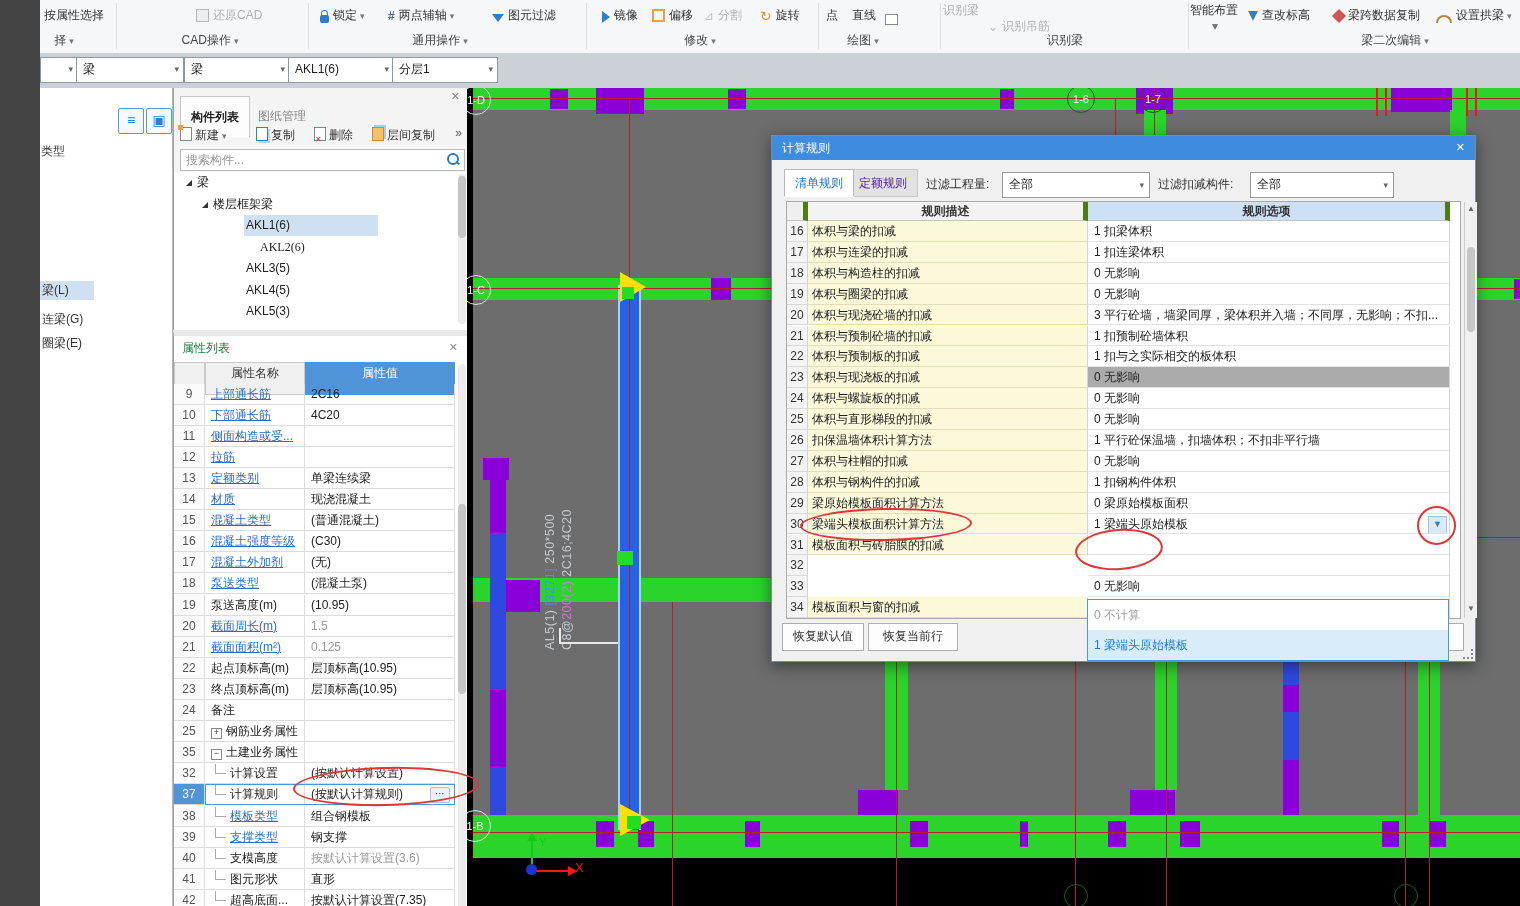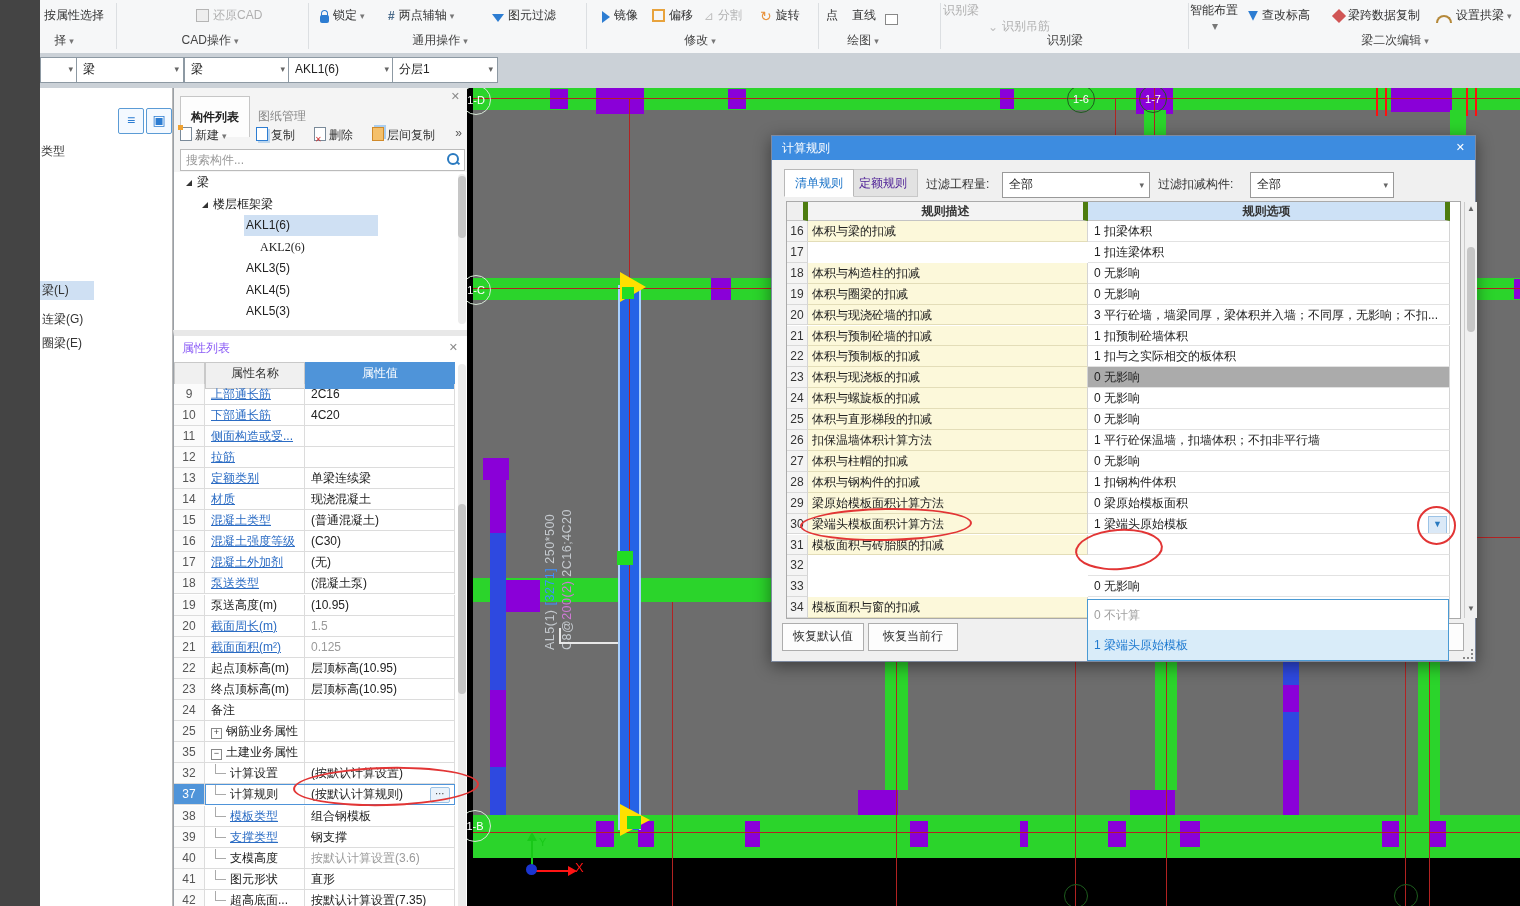--- a/index.html
+++ b/index.html
@@ -51,22 +51,22 @@
   #search{position:absolute;left:6px;top:61px;width:278px;height:20px;background:#fff;border:1px solid #bbb;line-height:20px;padding-left:5px;color:#9a9a9a;}
   .mag{position:absolute;right:5px;top:3px;width:8px;height:8px;border:2px solid #2a7ac0;border-radius:50%;}
   .mag:after{content:"";position:absolute;left:7px;top:7px;width:4px;height:2px;background:#2a7ac0;transform:rotate(45deg);}
   .tri{display:inline-block;width:0;height:0;border-bottom:6px solid #333;border-left:6px solid transparent;margin-right:5px;}
   .titem{position:absolute;height:21px;line-height:21px;color:#222;white-space:nowrap;}
   .tsel{position:absolute;left:70px;width:134px;height:21px;background:#cfe0f3;}
   .vscroll{position:absolute;width:8px;background:#ececec;border-radius:4px;}
   .vthumb{position:absolute;width:8px;background:#c6c6c6;border-radius:4px;}
   
   #props{position:absolute;left:133px;top:330px;width:294px;height:576px;background:#fff;border-left:1px solid #9aa0a6;border-top:6px solid #e8e8e8;}
-  #props .hdr{position:absolute;left:8px;top:4px;color:#8b5cf6;}
-  .phead{position:absolute;top:26px;height:27px;line-height:21px;text-align:center;border:1px solid #c9c9c9;box-sizing:border-box;}
+  #props .hdr{position:absolute;left:8px;top:4px;color:#15803d;}
+  .phead{position:absolute;top:26px;height:33px;line-height:21px;text-align:center;border:1px solid #c9c9c9;box-sizing:border-box;}
   .prow{position:absolute;left:0;width:281px;height:21.1px;line-height:21px;}
   .pc{position:absolute;top:0;height:21.1px;box-sizing:border-box;border-right:1px solid #dcdcdc;border-bottom:1px solid #dcdcdc;overflow:hidden;white-space:nowrap;}
   .pnum{left:0;width:31px;text-align:center;color:#555;background:#fbfbfb;}
   .pname{left:31px;width:100px;padding-left:6px;}
   .pval{left:131px;width:150px;padding-left:6px;}
   .link{color:#2b6cc4;text-decoration:underline;}
   .gray{color:#9a9a9a;}
   .pm{display:inline-block;width:9px;height:9px;border:1px solid #888;line-height:7px;text-align:center;font-size:9px;color:#444;background:#fff;margin-right:4px;vertical-align:0px;}
   .branch{display:inline-block;width:10px;height:9px;border-left:1px solid #aaa;border-bottom:1px solid #aaa;margin:0 4px 3px 4px;}
   .pselframe{position:absolute;left:31px;top:0;width:250px;height:21px;border:1px solid #4f94d9;box-sizing:border-box;pointer-events:none;}
@@ -459,20 +459,21 @@
       <div class="dhc" style="left:21px;width:280px;background:#f3f3f3;font-weight:bold">规则描述</div>
       <div class="dhc" style="left:301px;width:362px;background:#cde1f6;font-weight:bold">规则选项</div>
       <div id="dlg-rows">
           <div class="drow abs" style="top: 19px;">
             <div class="dc dnum">16</div>
             <div class="dc ddesc">体积与梁的扣减</div>
             <div class="dc dopt">1 扣梁体积</div>
           </div>
           <div class="drow abs" style="top: 39.9px;">
             <div class="dc dnum">17</div>
+            <div class="dc ddesc">体积与连梁的扣减</div>
             <div class="dc dopt">1 扣连梁体积</div>
           </div>
           <div class="drow abs" style="top: 60.8px;">
             <div class="dc dnum">18</div>
             <div class="dc ddesc">体积与构造柱的扣减</div>
             <div class="dc dopt">0  无影响</div>
           </div>
           <div class="drow abs" style="top: 81.7px;">
             <div class="dc dnum">19</div>
             <div class="dc ddesc">体积与圈梁的扣减</div>

